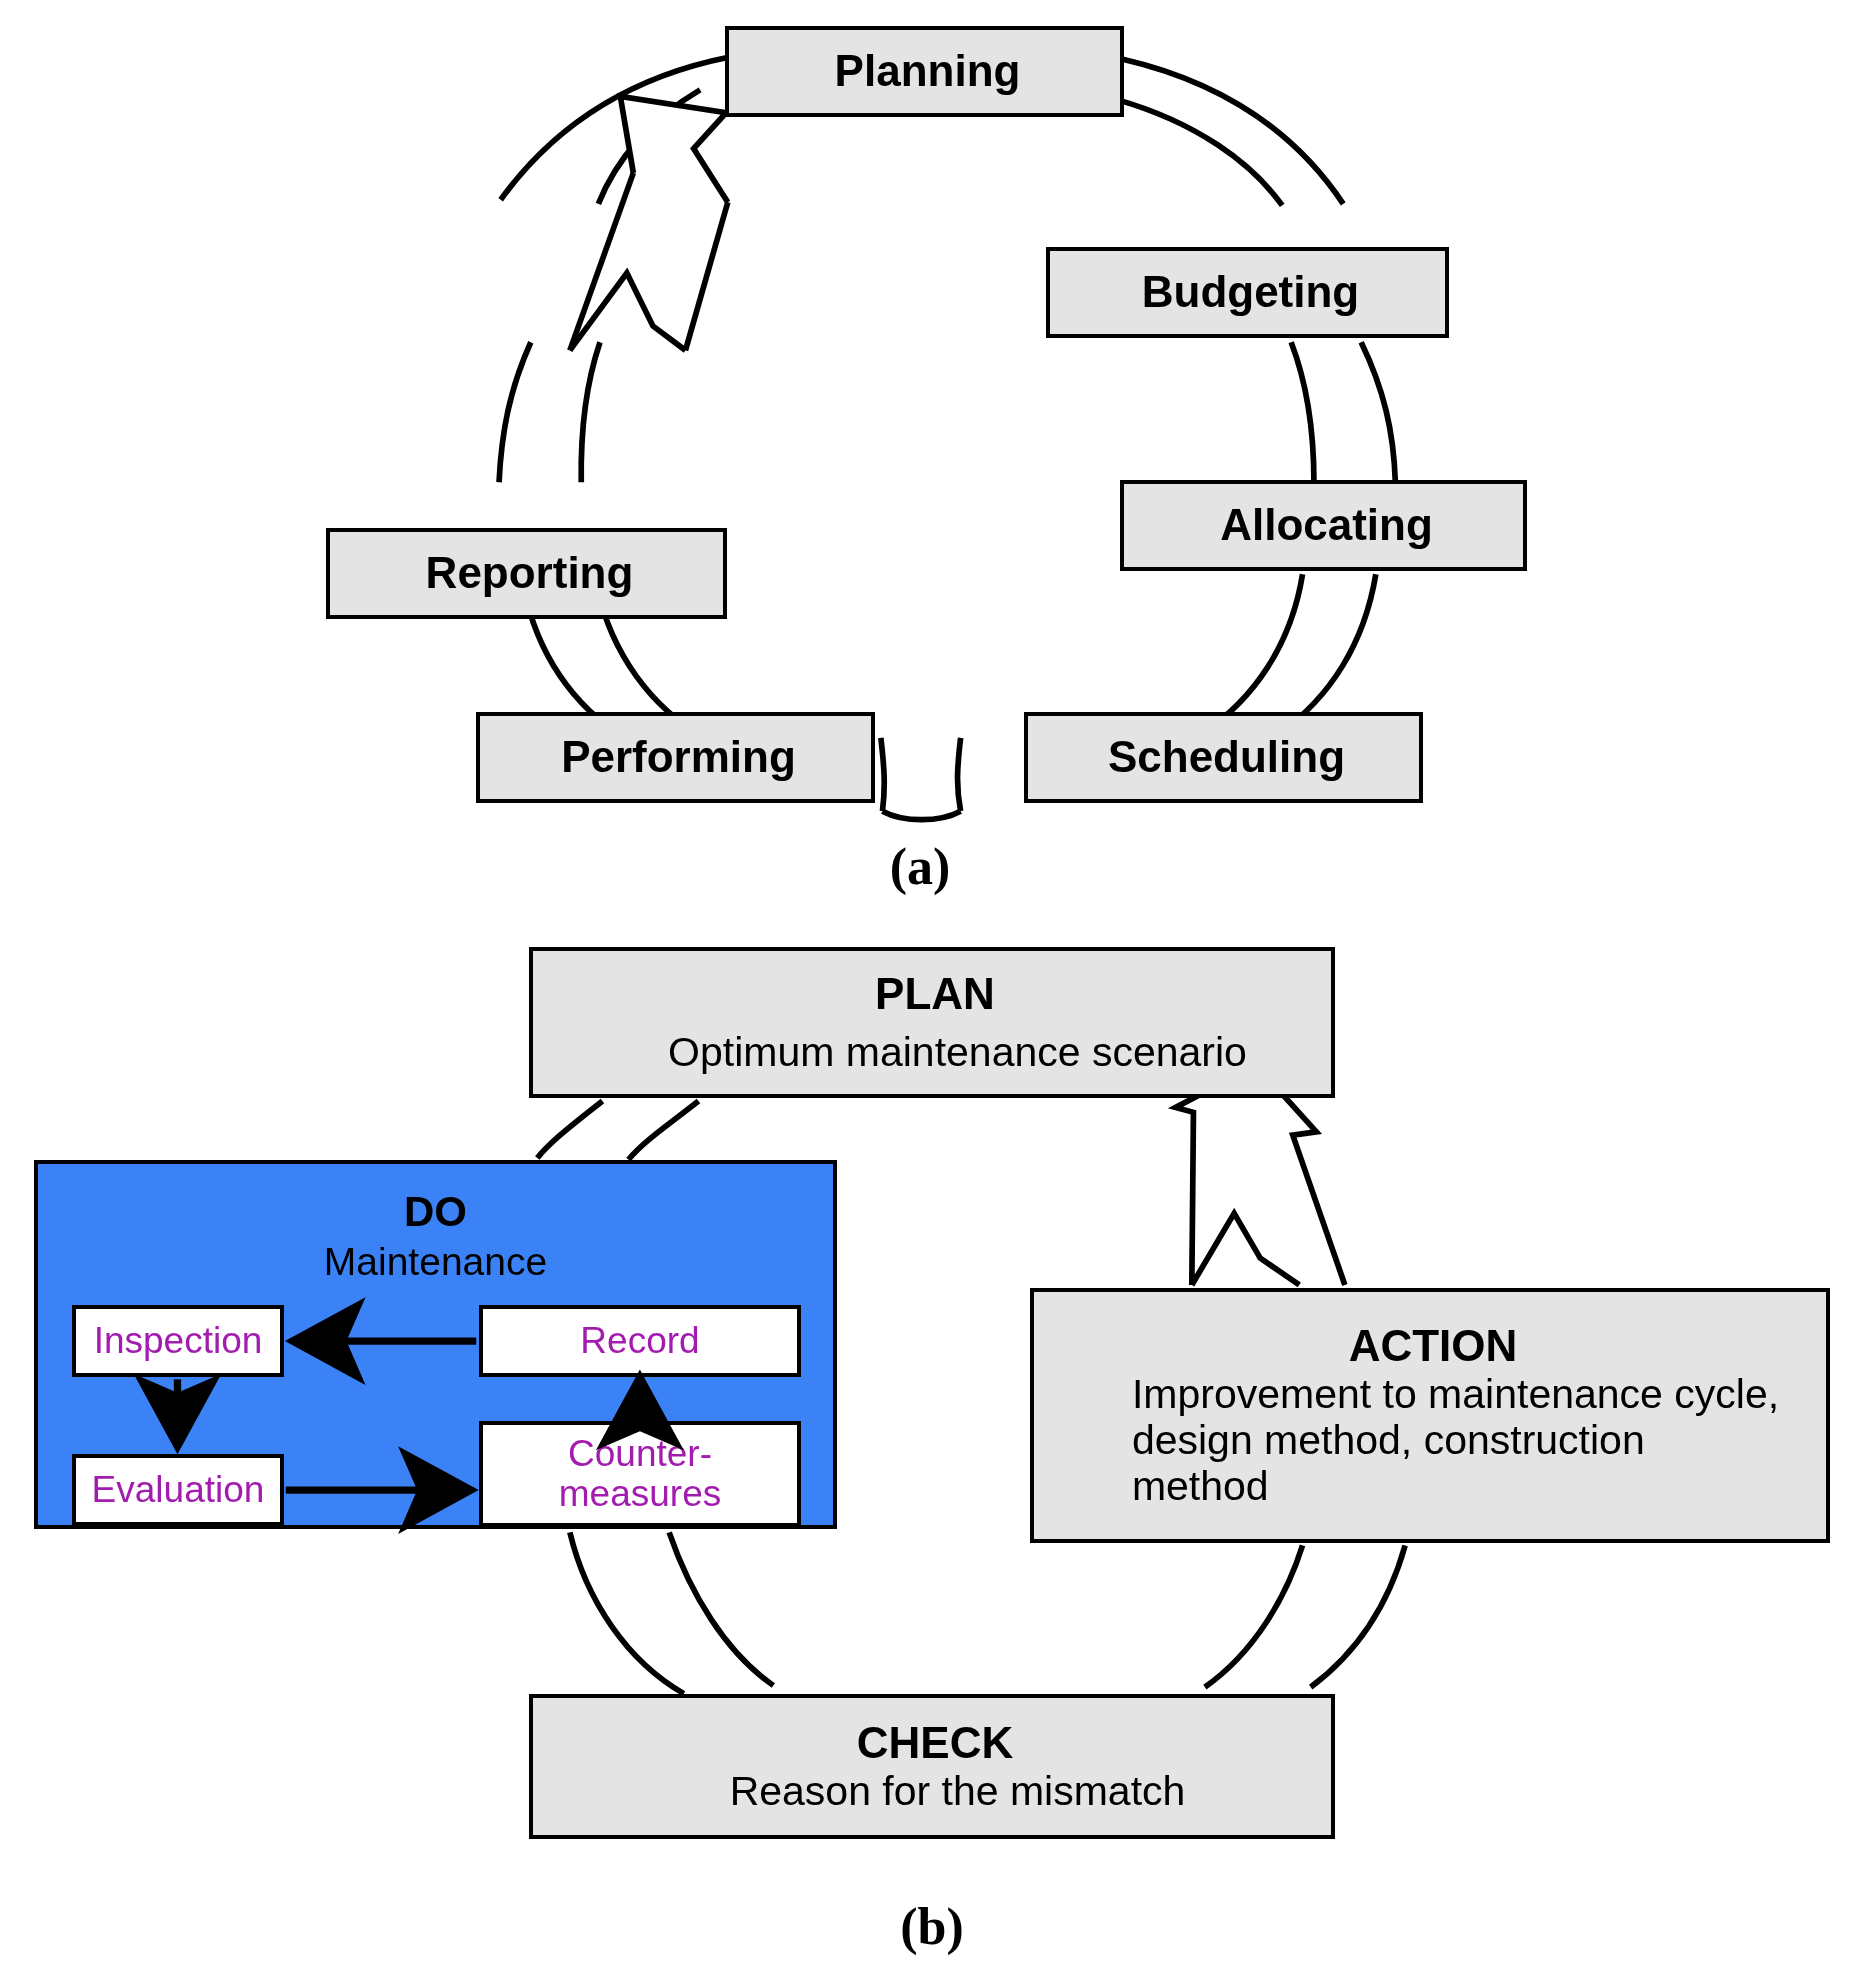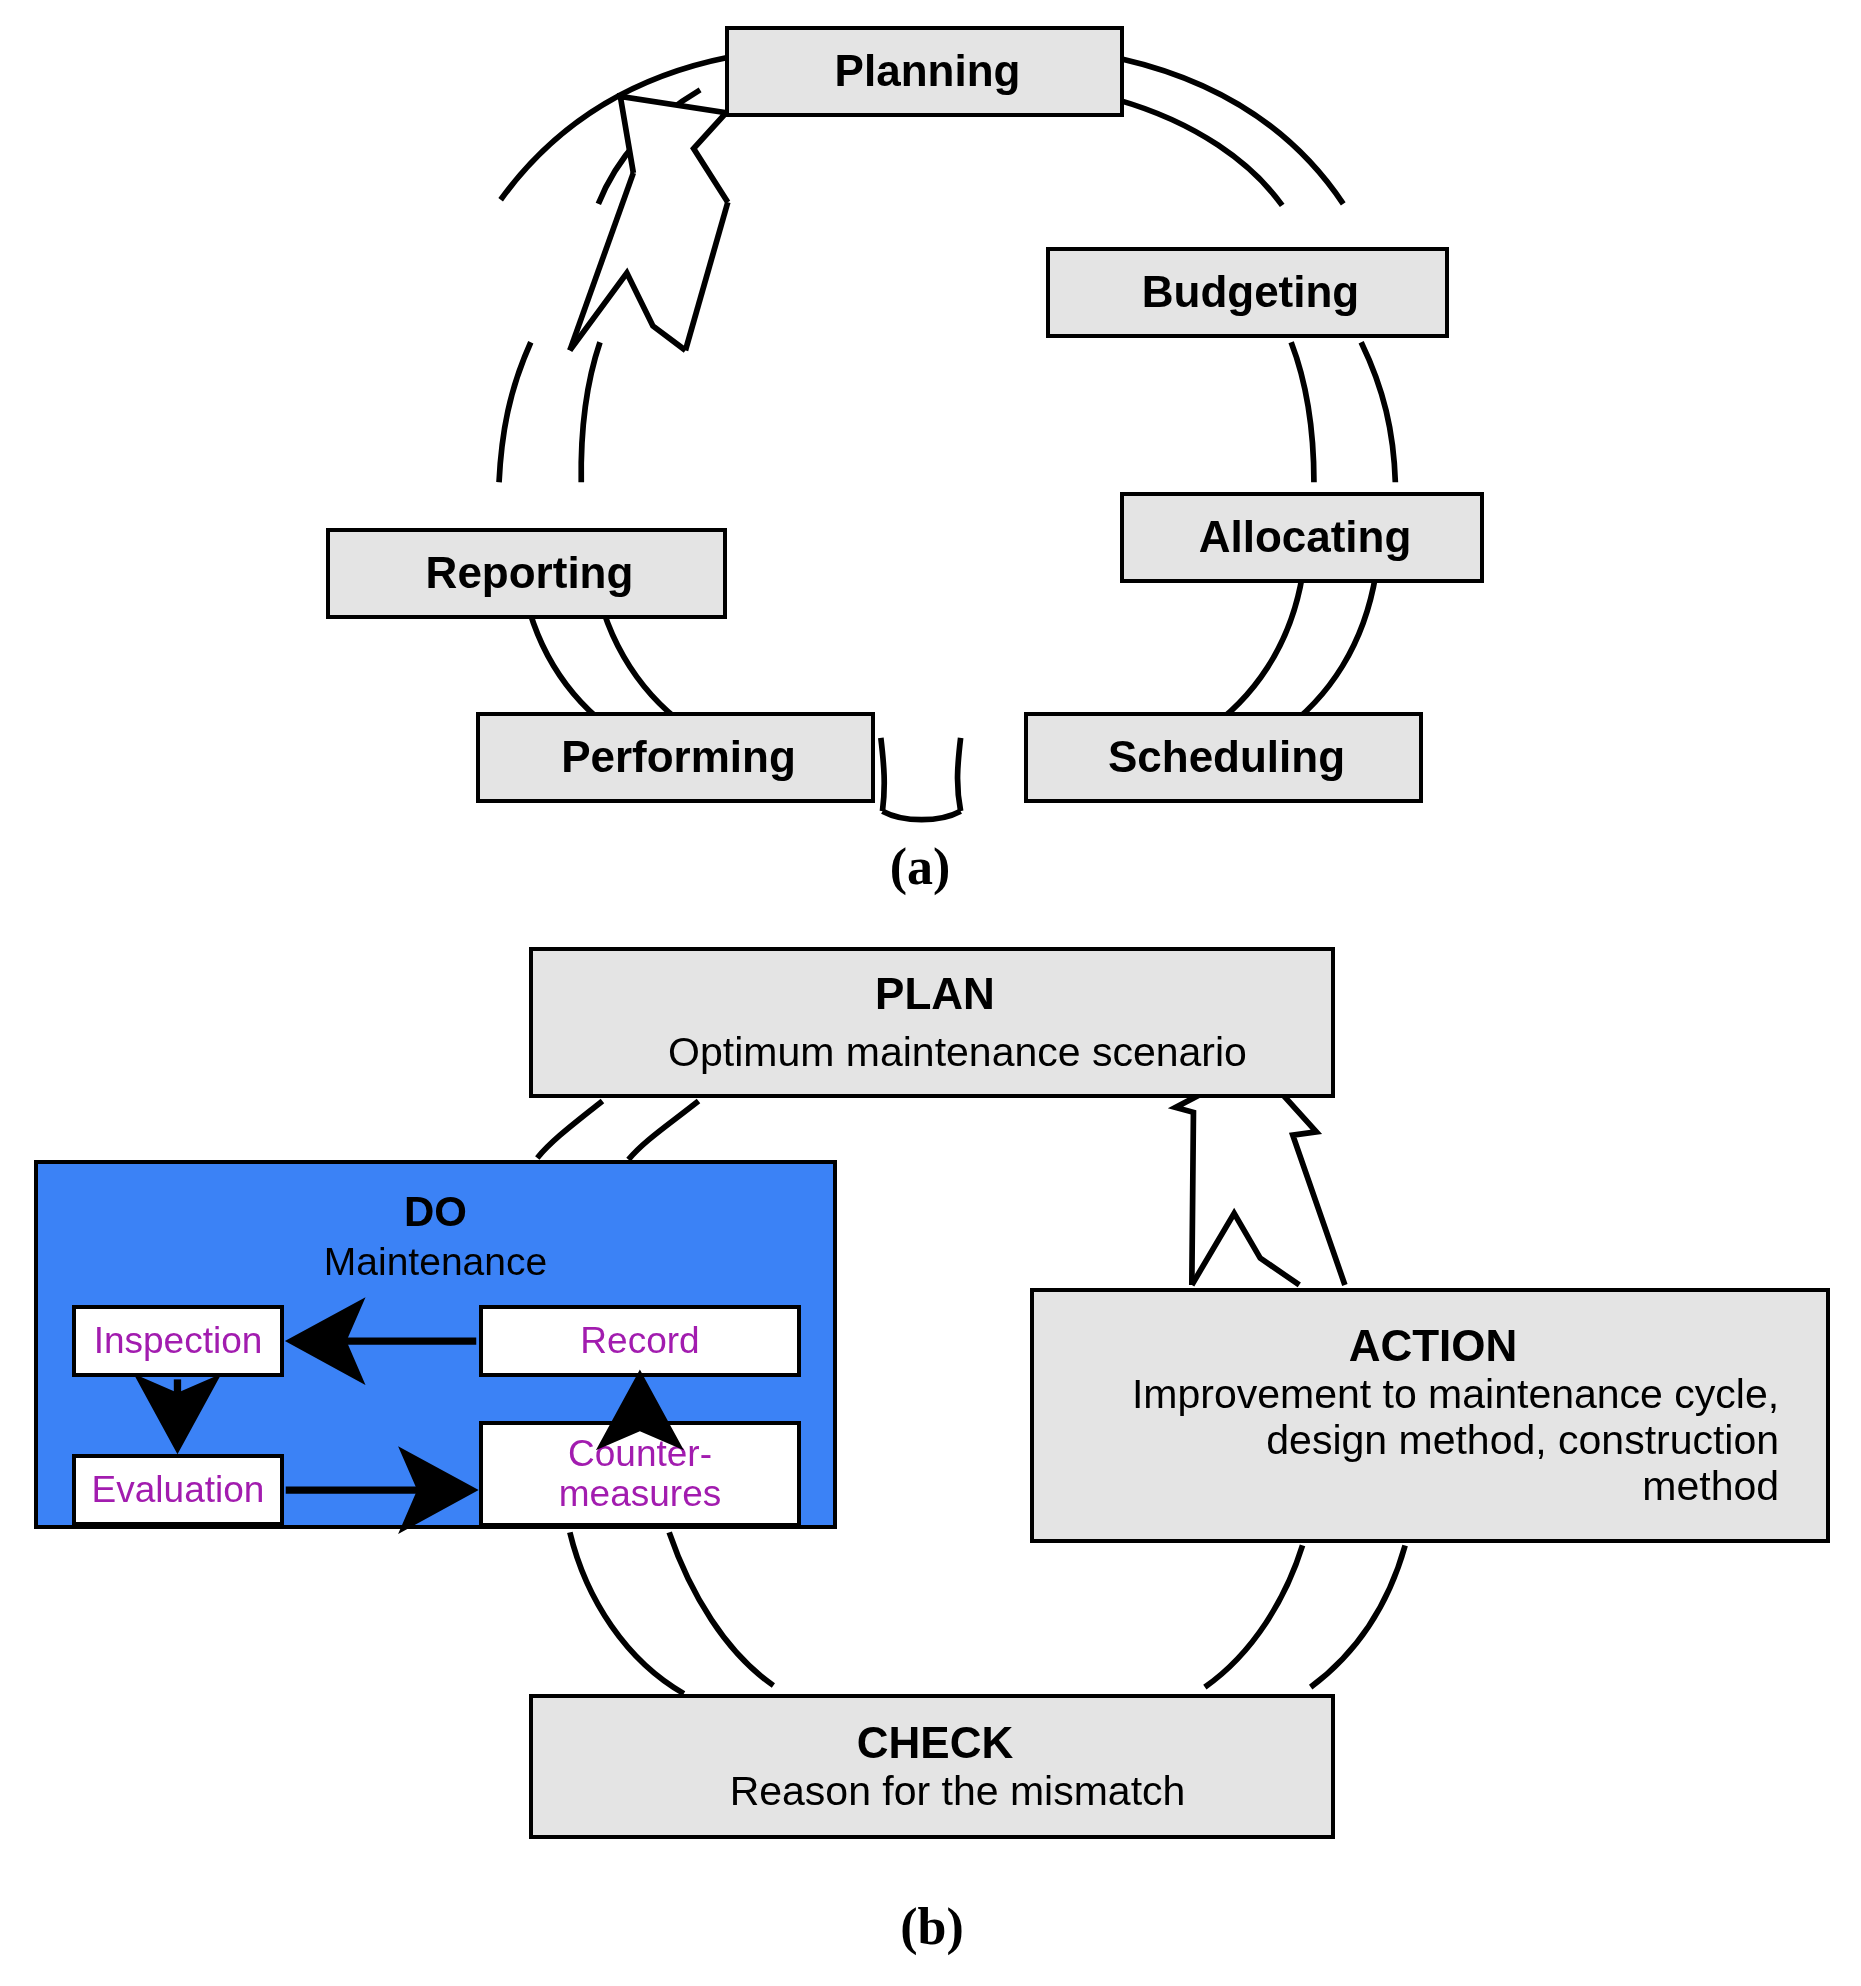--- a/index.html
+++ b/index.html
@@ -27,21 +27,21 @@
   }
   .nodebox {
     position: absolute;
     box-sizing: border-box;
     background: #e4e4e4;
     border: 4.9px solid #000000;
     display: flex;
     flex-direction: column;
     align-items: center;
     justify-content: center;
-    text-align: right;
+    text-align: left;
     color: #000000;
     padding-left: 6px;
   }
   .cycle-label {
     font-size: 44px;
     font-weight: bold;
     line-height: 1.05;
   }
   .subbox {
     position: absolute;
@@ -136,21 +136,21 @@
   </svg>
 
   <div class="nodebox" style="left:725px; top:26px; width:399px; height:91px;">
     <span class="cycle-label">Planning</span>
   </div>
 
   <div class="nodebox" style="left:1046px; top:247px; width:403px; height:91px;">
     <span class="cycle-label">Budgeting</span>
   </div>
 
-  <div class="nodebox" style="left:1120px; top:492px; width:364px; height:91px;">
+  <div class="nodebox" style="left:1120px; top:480px; width:407px; height:91px;">
     <span class="cycle-label">Allocating</span>
   </div>
 
   <div class="nodebox" style="left:1024px; top:712px; width:399px; height:91px;">
     <span class="cycle-label">Scheduling</span>
   </div>
 
   <div class="nodebox" style="left:476px; top:712px; width:399px; height:91px;">
     <span class="cycle-label">Performing</span>
   </div>

